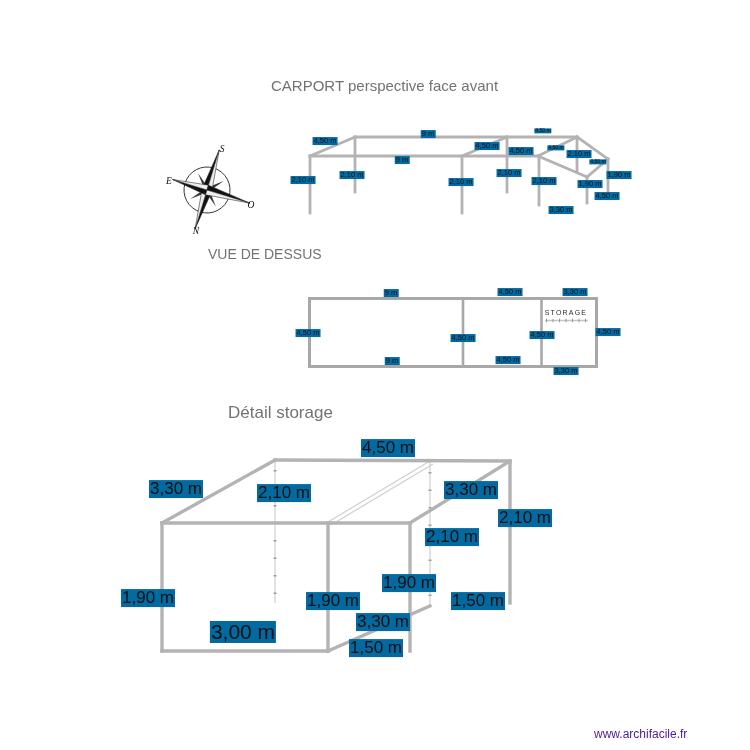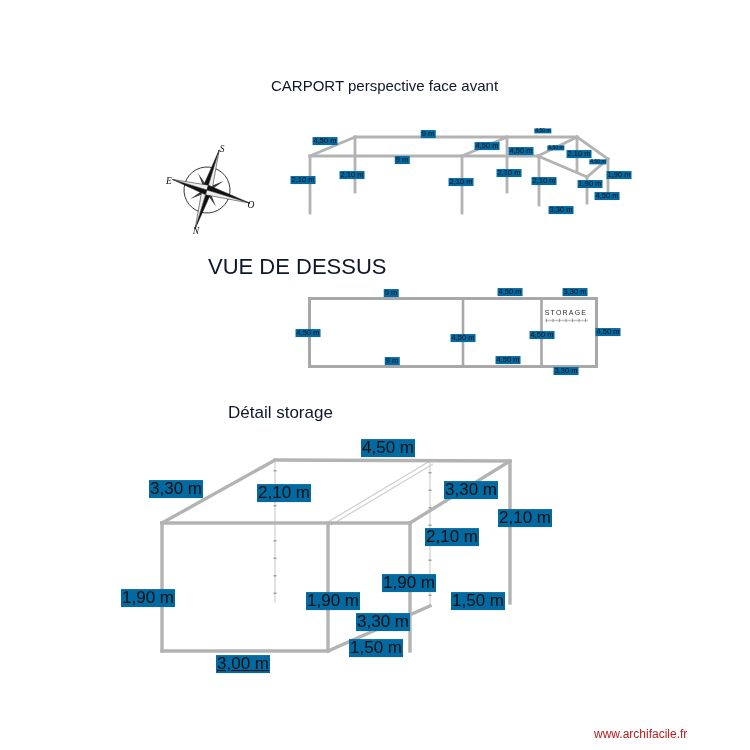--- a/index.html
+++ b/index.html
@@ -2,27 +2,27 @@
 <html><head>
 <meta charset="utf-8">
 <style>
   *{margin:0;padding:0;box-sizing:border-box}
   html,body{width:750px;height:750px}
   body{background:#fff;font-family:"Liberation Sans",sans-serif;position:relative;overflow:hidden;color:#1a1a1a}
   .layer{position:absolute;left:0;top:0;width:750px;height:750px;pointer-events:none}
   svg.layer{display:block}
   .labels span.dim{position:absolute;transform:translate(-50%,-50%);white-space:nowrap;color:#111;
     background:#0369a1;padding:0 1px;line-height:1.05}
-  .title{position:absolute;white-space:nowrap;color:#0f172a}
+  .title{position:absolute;white-space:nowrap;color:#737373}
   #title-perspective{left:271px;top:77px;font-size:15px}
-  #title-topview{left:208px;top:254px;font-size:22px}
+  #title-topview{left:208px;top:246px;font-size:14px}
   #title-detail{left:228px;top:403px;font-size:17px}
   #storage-label{position:absolute;left:566px;top:312px;transform:translate(-50%,-50%);
     font-size:7px;letter-spacing:1.2px;color:#2b2b2b;background:#fff;white-space:nowrap}
-  #watermark{position:absolute;left:594px;top:727px;font-size:12px;color:#b91c1c;white-space:nowrap}
+  #watermark{position:absolute;left:594px;top:727px;font-size:12px;color:#4c1d95;white-space:nowrap}
   .cdir{position:absolute;transform:translate(-50%,-50%);font-family:"Liberation Serif",serif;
     font-style:italic;font-size:9.5px;color:#111}
   #compass-svg{position:absolute;left:163px;top:147px;width:92px;height:88px;pointer-events:none}
 </style>
 </head>
 <body>
 
 <div class="title" id="title-perspective">CARPORT perspective face avant</div>
 
 <svg class="layer" viewBox="0 0 750 750">
@@ -156,16 +156,16 @@
     <span class="dim" style="left: 284px; top: 493px; font-size: 17px;">2,10 m</span>
     <span class="dim" style="left: 471px; top: 490px; font-size: 17px;">3,30 m</span>
     <span class="dim" style="left: 525px; top: 518px; font-size: 17px;">2,10 m</span>
     <span class="dim" style="left: 452px; top: 537px; font-size: 17px;">2,10 m</span>
     <span class="dim" style="left: 148px; top: 598px; font-size: 17px;">1,90 m</span>
     <span class="dim" style="left: 333px; top: 601px; font-size: 17px;">1,90 m</span>
     <span class="dim" style="left: 409px; top: 583px; font-size: 17px;">1,90 m</span>
     <span class="dim" style="left: 478px; top: 601px; font-size: 17px;">1,50 m</span>
     <span class="dim" style="left: 383px; top: 622px; font-size: 17px;">3,30 m</span>
     <span class="dim" style="left: 376px; top: 648px; font-size: 17px;">1,50 m</span>
-    <span class="dim" style="left: 243px; top: 664px; font-size: 17px; text-decoration: underline;">3,00 m</span>
+    <span class="dim" style="left: 243px; top: 632px; font-size: 21px;">3,00 m</span>
   </div>
 
 <div id="watermark">www.archifacile.fr</div>
 
 </body></html>

